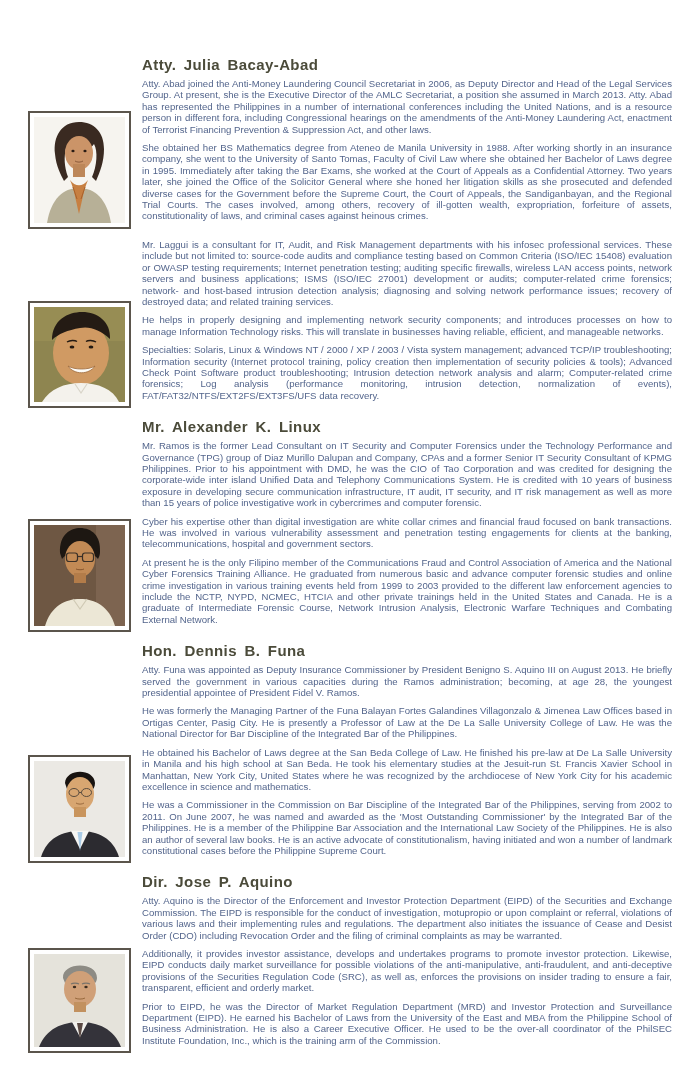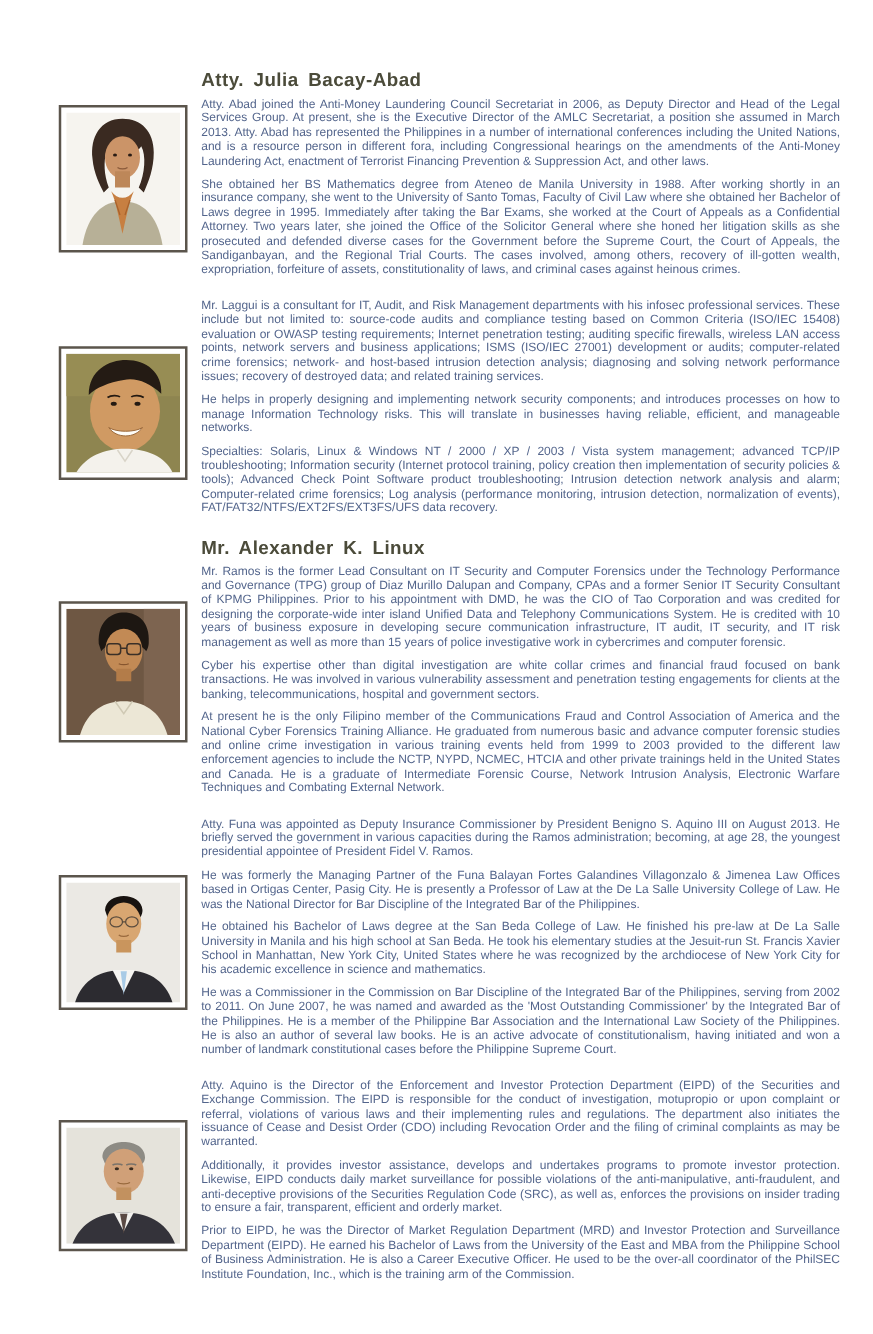--- a/index.html
+++ b/index.html
@@ -8,21 +8,21 @@
     --frame-border:#5b554c;
     --page-bg:#ffffff;
   }
   html,body{margin:0;padding:0;}
   body{
     width:698px;height:1067px;overflow:hidden;
     background:var(--page-bg);
     font-family:"Liberation Sans", sans-serif;
   }
   .page{padding:56px 26px 0 28px;}
-  .speaker{display:flex;align-items:center;margin-bottom:10px;margin-left:19px;}
+  .speaker{display:flex;align-items:flex-end;margin-bottom:10px;}
   .photo-frame{
     flex:0 0 auto;
     width:91px;
     border:2px solid var(--frame-border);
     background:#ffffff;
     padding:4px;
     margin:2px 0 0 0;
   }
   .photo-frame svg{display:block;width:91px;}
   .ph1 svg{height:106px;}
@@ -134,20 +134,21 @@
           <ellipse cx="52.5" cy="31.5" rx="5" ry="4"></ellipse>
           <line x1="45" y1="31.5" x2="47.5" y2="31.5"></line>
         </g>
         <path d="M42 42 C44 43.5 48 43.5 50 42" stroke="#9a6a3e" stroke-width="1" fill="none"></path>
         <path d="M7 96 C13 77 28 70 46 70 C64 70 79 77 85 96 Z" fill="#2c2b30"></path>
         <path d="M37 70 L46 88 L55 70 Z" fill="#f6f5f2"></path>
         <path d="M43.5 71 L46 90 L48.5 71 Z" fill="#a9cbe6"></path>
       </svg>
     </figure>
     <div class="bio">
+      <h2>Hon. Dennis B. Funa</h2>
       <p>Atty. Funa was appointed as Deputy Insurance Commissioner by President Benigno S. Aquino III on August 2013. He briefly served the government in various capacities during the Ramos administration; becoming, at age 28, the youngest presidential appointee of President Fidel V. Ramos.</p>
       <p>He was formerly the Managing Partner of the Funa Balayan Fortes Galandines Villagonzalo &amp; Jimenea Law Offices based in Ortigas Center, Pasig City. He is presently a Professor of Law at the De La Salle University College of Law. He was the National Director for Bar Discipline of the Integrated Bar of the Philippines.</p>
       <p>He obtained his Bachelor of Laws degree at the San Beda College of Law. He finished his pre-law at De La Salle University in Manila and his high school at San Beda. He took his elementary studies at the Jesuit-run St. Francis Xavier School in Manhattan, New York City, United States where he was recognized by the archdiocese of New York City for his academic excellence in science and mathematics.</p>
       <p>He was a Commissioner in the Commission on Bar Discipline of the Integrated Bar of the Philippines, serving from 2002 to 2011. On June 2007, he was named and awarded as the 'Most Outstanding Commissioner' by the Integrated Bar of the Philippines. He is a member of the Philippine Bar Association and the International Law Society of the Philippines. He is also an author of several law books. He is an active advocate of constitutionalism, having initiated and won a number of landmark constitutional cases before the Philippine Supreme Court.</p>
     </div>
   </section>
 
   <section class="speaker">
     <figure class="photo-frame ph5">
       <svg viewBox="0 0 91 93" preserveAspectRatio="none">
@@ -158,20 +159,21 @@
         <path d="M37 30 C39 28.8 43 28.8 45 30 M48 30 C50 28.8 54 28.8 56 30" stroke="#7a736a" stroke-width="1.2" fill="none"></path>
         <ellipse cx="40.5" cy="33" rx="1.7" ry="1.2" fill="#3a2c20"></ellipse>
         <ellipse cx="52" cy="33" rx="1.7" ry="1.2" fill="#3a2c20"></ellipse>
         <path d="M41 44 C43 45.4 49 45.4 51 44" stroke="#97683c" stroke-width="1" fill="none"></path>
         <path d="M5 93 C12 75 28 68 46 68 C64 68 80 75 87 93 Z" fill="#34333a"></path>
         <path d="M38 68 L46 83 L54 68 Z" fill="#f2f1ed"></path>
         <path d="M43 69 L46 85 L49 69 Z" fill="#5a4a44"></path>
       </svg>
     </figure>
     <div class="bio">
+      <h2>Dir. Jose P. Aquino</h2>
       <p>Atty. Aquino is the Director of the Enforcement and Investor Protection Department (EIPD) of the Securities and Exchange Commission. The EIPD is responsible for the conduct of investigation, motupropio or upon complaint or referral, violations of various laws and their implementing rules and regulations. The department also initiates the issuance of Cease and Desist Order (CDO) including Revocation Order and the filing of criminal complaints as may be warranted.</p>
       <p>Additionally, it provides investor assistance, develops and undertakes programs to promote investor protection.  Likewise,  EIPD conducts  daily market surveillance for possible violations of the anti-manipulative, anti-fraudulent, and anti-deceptive provisions of the Securities Regulation Code (SRC), as well as, enforces the provisions on insider trading to ensure a fair, transparent, efficient and orderly market.</p>
       <p>Prior to EIPD, he was the Director of Market Regulation Department (MRD) and Investor Protection and Surveillance Department (EIPD).  He earned his Bachelor of Laws from the University of the East and MBA from the Philippine School of Business Administration. He is also a Career Executive Officer. He used to be the over-all coordinator of the PhilSEC Institute Foundation, Inc., which is the training arm of the Commission.</p>
 
     </div>
   </section>
 
 </div>
 
 </body></html>

